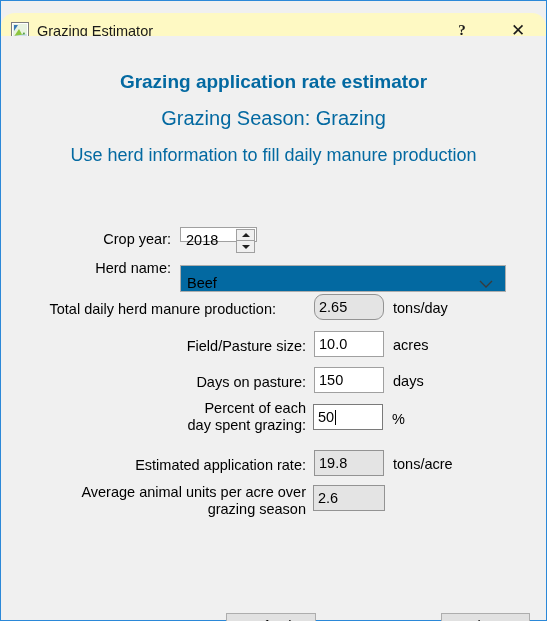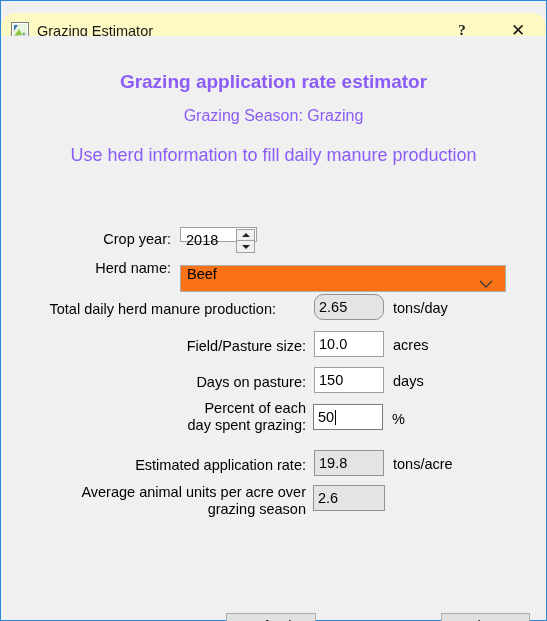--- a/index.html
+++ b/index.html
@@ -70,30 +70,30 @@
     left: 0; top: 35px;
     width: 545px;
     height: 584px;
     background: #f0f0f0;
   }
 
   .heading {
     position: absolute;
     width: 100%;
     text-align: center;
-    color: #8b5cf6;
+    color: #0369a1;
   }
   #heading-main {
     top: 35px;
     font-size: 19px;
     font-weight: bold;
   }
   #heading-season {
     top: 71px;
-    font-size: 16px;
+    font-size: 20px;
   }
   #heading-hint {
     top: 109px;
     font-size: 18px;
   }
 
   
   .row-label {
     position: absolute;
     font-size: 14.5px;
@@ -184,24 +184,24 @@
     border-right: 4px solid transparent;
     border-top: 4px solid #202020;
   }
 
   
   #herd-combo {
     position: absolute;
     left: 179px; top: 229px;
     width: 326px; height: 27px;
     box-sizing: border-box;
-    background: #f97316;
+    background: #0369a1;
     border: 1px solid #adadad;
     display: flex;
-    align-items: flex-start;
+    align-items: flex-end;
   }
   #herd-combo-value {
     margin-left: 6px;
     font-size: 14.5px;
     color: #000;
   }
   #herd-chevron {
     position: absolute;
     right: 12px;
     top: 9px;

